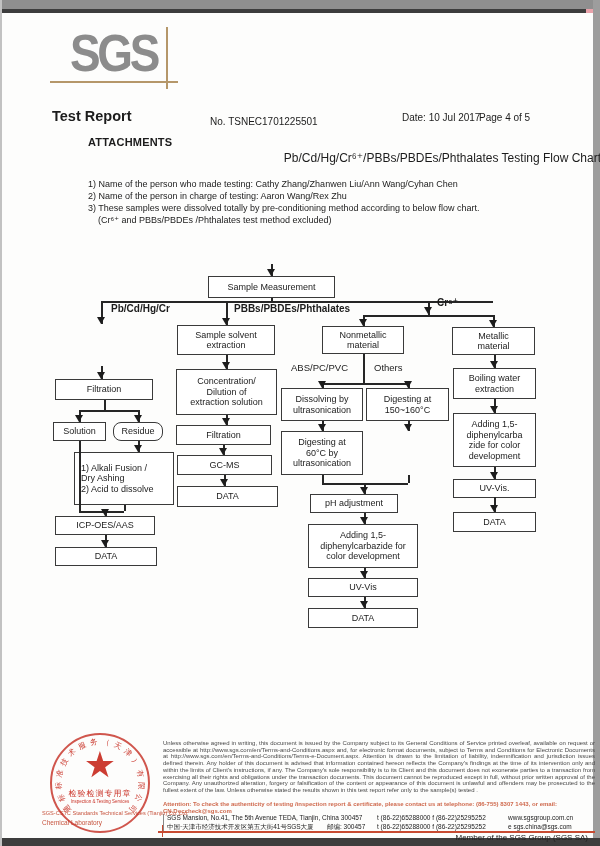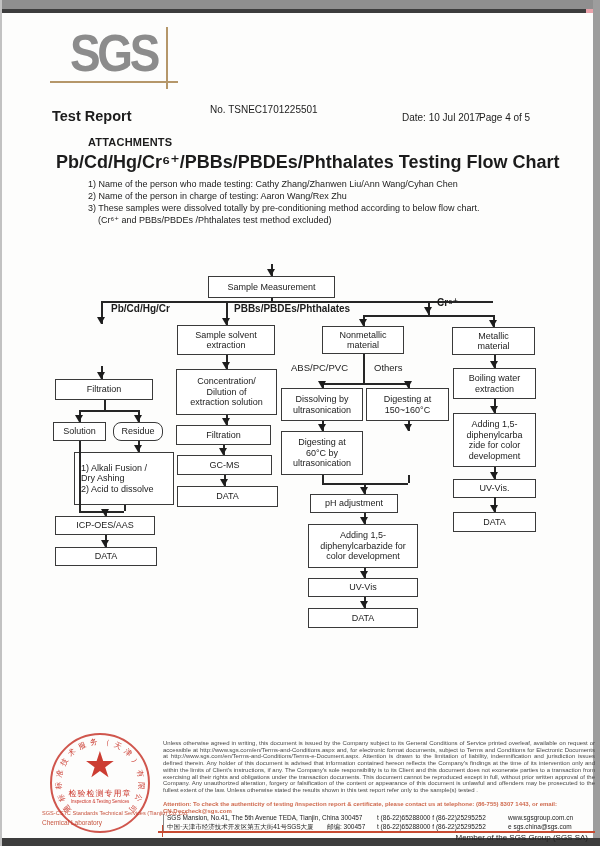--- a/index.html
+++ b/index.html
@@ -13,26 +13,26 @@
   .edge-bottom{left:0;bottom:0;width:600px;height:8px;background:#3d3d3d;}
   .edge-left{left:0;top:0;width:2px;height:846px;background:#c2c2c2;}
   .corner-mark{right:7px;top:9px;width:7px;height:4px;background:#eaa3ab;}
   
   .sgs-logo{left:70px;top:28px;font-size:56px;font-weight:bold;color:#8c8c8c;
             letter-spacing:-4px;line-height:1;transform:scale(.82,.92);transform-origin:left top;}
   .logo-hline{left:50px;top:81px;width:128px;height:1.5px;background:#b5976a;}
   .logo-vline{left:166px;top:27px;width:1.5px;height:62px;background:#b5976a;}
   
   .rh-title{left:52px;top:108px;font-size:14.5px;font-weight:bold;}
-  .rh-no{left:210px;top:104px;font-size:10px;text-align:right;}
+  .rh-no{left:210px;top:116px;font-size:10px;text-align:right;}
   .rh-date{left:366px;top:112px;font-size:10px;padding-left:36px;}
   .rh-page{left:479px;top:112px;font-size:10px;}
   
   .attachments{left:88px;top:136px;font-size:11px;font-weight:bold;letter-spacing:.2px;}
-  .chart-title{left:56px;top:151px;width:545px;text-align:left;font-size:18px;font-weight:bold;}
+  .chart-title{left:56px;top:151px;width:545px;text-align:right;font-size:12px;font-weight:normal;}
   .note{left:88px;font-size:9px;white-space:nowrap;}
   .note-0{top:179px;} .note-1{top:191px;} .note-2{top:203px;} .note-3{top:215px;left:98px;}
   
   #flowchart{left:0;top:0;width:600px;height:846px;}
   .node{position:absolute;border:1.5px solid #3a3a3a;background:#fff;display:flex;
         align-items:center;justify-content:center;text-align:center;font-size:9px;
         line-height:10.5px;white-space:pre-line;box-sizing:border-box;}
   .node.left{justify-content:flex-start;text-align:left;padding-left:6px;}
   .cline{position:absolute;background:#262626;}
   .arrow{position:absolute;width:0;height:0;border-left:4.5px solid transparent;

